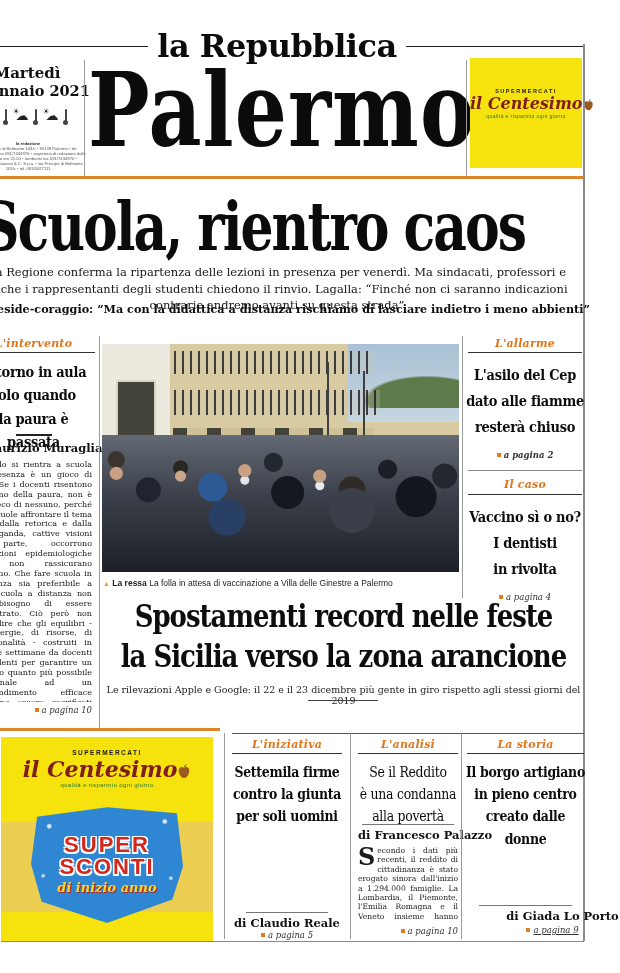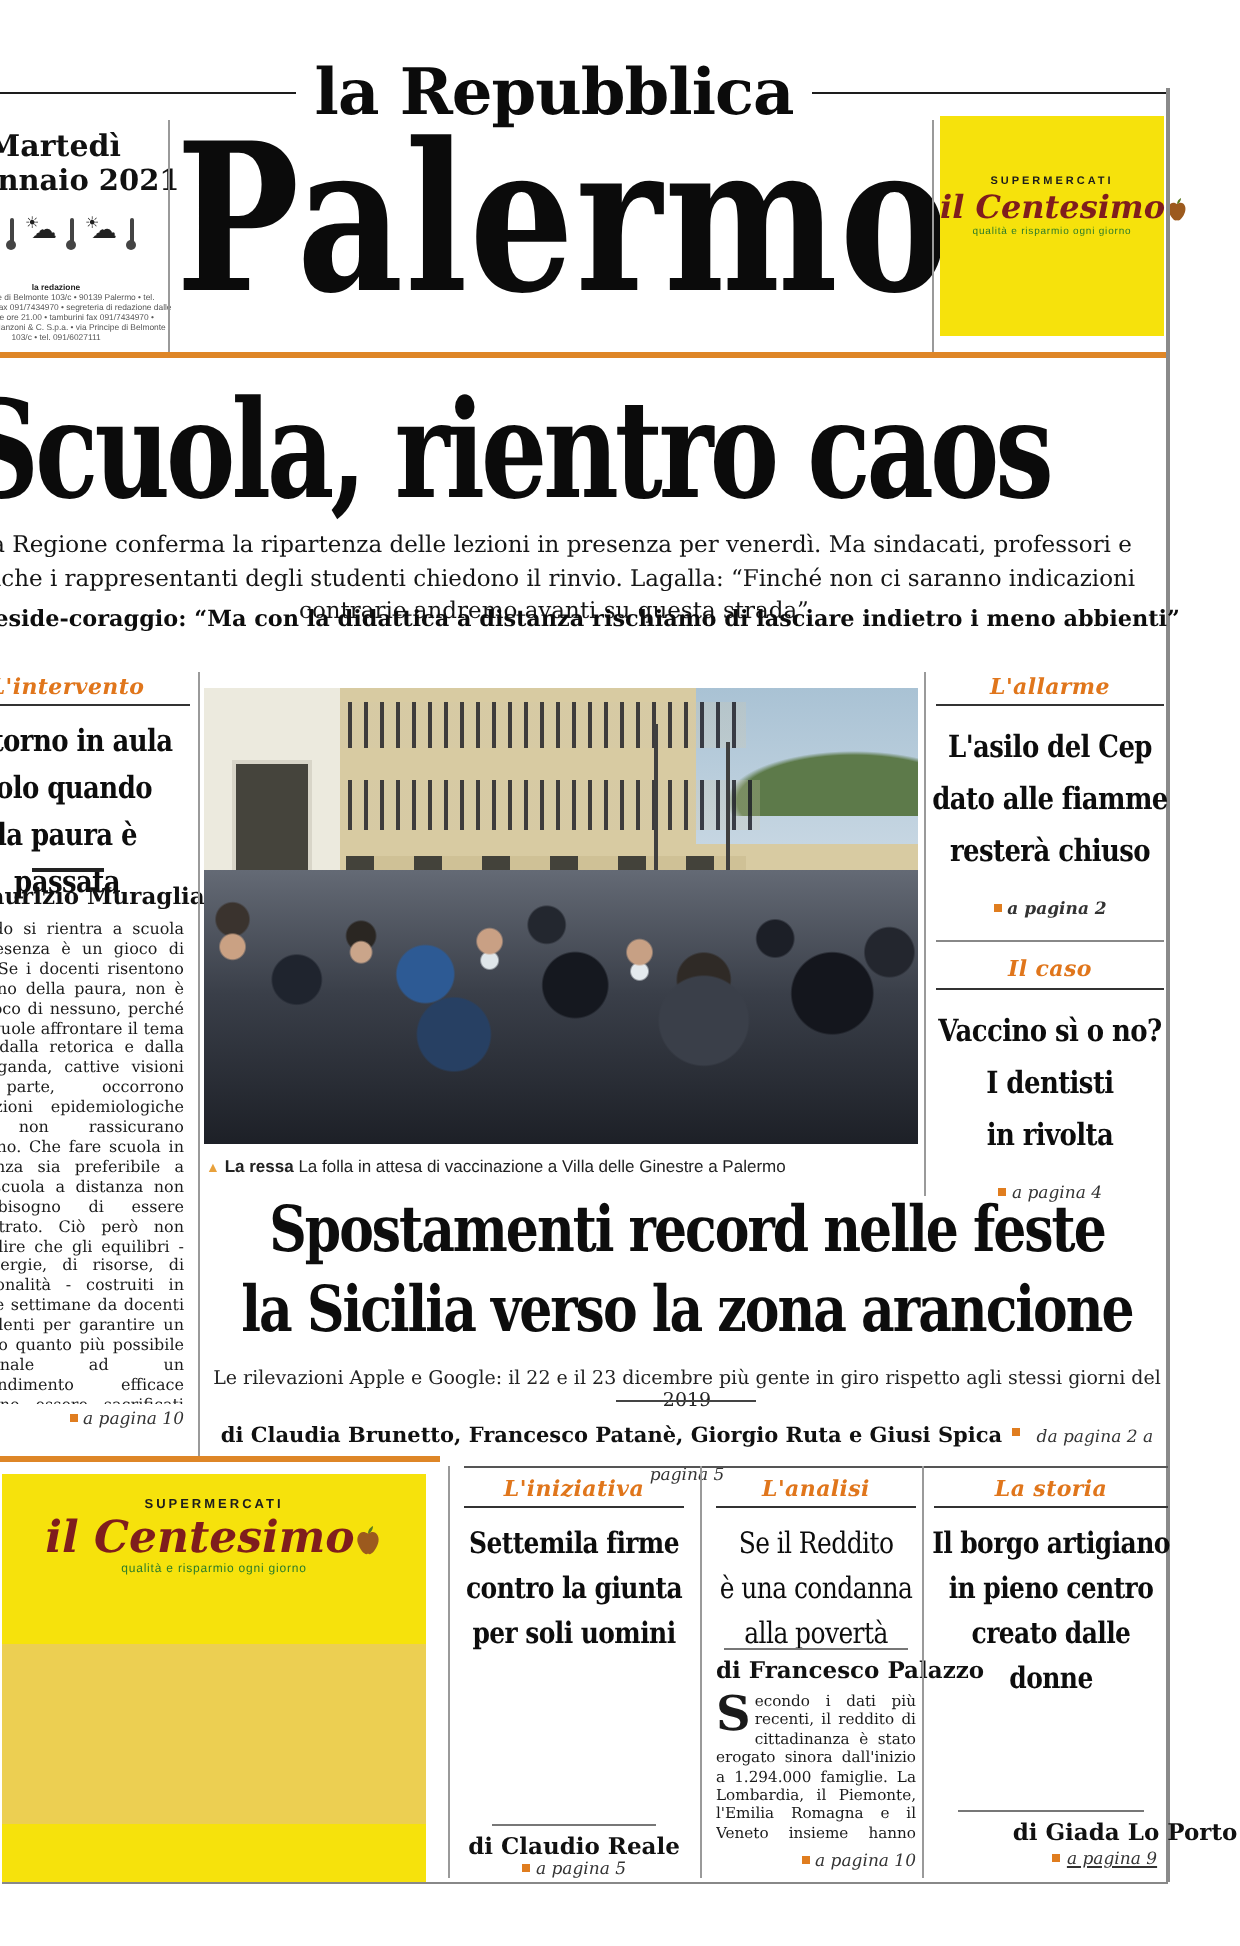--- a/index.html
+++ b/index.html
@@ -211,39 +211,39 @@
   <div class="abs pref" style="left:498px;top:592px;width:114px;">
     <span class="sq"></span><span>a pagina 4</span>
   </div>
 
   <div class="abs title-lines" style="left:133px;top:596px;width:481px;font-size:26px;line-height:33px;letter-spacing:-1px;transform:scaleY(1.22);">
     <div>Spostamenti record nelle feste</div>
     <div>la Sicilia verso la zona arancione</div>
   </div>
   <div class="abs ser ctr" style="left:133px;top:684px;width:481px;font-size:9.5px;color:#222;">Le rilevazioni Apple e Google: il 22 e il 23 dicembre più gente in giro rispetto agli stessi giorni del 2019</div>
   <div class="abs" style="left:338px;top:700px;width:70px;height:1px;background:#444;"></div>
-  <div class="abs ctr" style="left:133px;top:706px;width:481px;">
-    <span class="ser b" style="font-size:10.5px;">di Claudia Brunetto, Francesco Patanè, Giorgio Ruta e Giusi Spica</span>
-    <span class="sq"></span>
-    <span class="pref" style="font-size:8.5px;">da pagina 2 a pagina 5</span>
-  </div>
 
   <div class="abs" style="left:0;top:728px;width:250px;height:3px;background:#de8627;"></div>
   <div class="abs" style="left:262px;top:733px;width:352px;height:1px;background:#555;"></div>
 
   <div class="abs adbox" style="left:31px;top:737px;width:212px;height:204px;">
     <div class="abs" style="left:0;top:85px;width:212px;height:90px;background:#eccf52;"></div>
     <div class="cent-top" style="margin-top:12px;font-size:6.5px;">SUPERMERCATI</div>
     <div class="cent-brand" style="font-size:22px;">
       <span>il Centesimo</span><svg width="14" height="15" viewBox="0 0 10 12" style="vertical-align:-2px">
             <path d="M5 3 C8 1 10 4 9 7 C8 10 6 12 5 11 C4 12 2 10 1 7 C0 4 2 1 5 3Z" fill="#9c5a1e"></path>
             <path d="M5 3 C5 1.5 6 .5 7 0 C7 1.5 6 2.8 5 3Z" fill="#5a7a1e"></path>
           </svg>
     </div>
     <div class="cent-tag" style="font-size:6px;">qualità e risparmio ogni giorno</div>
+    <div class="badge" style="top:68px;width:152px;height:118px;">
+      <div class="ln">SUPER</div>
+      <div class="ln">SCONTI</div>
+      <div class="scr">di inizio anno</div>
+    </div>
   </div>
 
   <div class="abs vrule" style="left:254px;top:733px;height:206px;"></div>
 
   <div class="abs kicker" style="left:262px;top:738px;width:110px;">L'iniziativa</div>
   <div class="abs hrule" style="left:262px;top:753px;width:110px;"></div>
   <div class="abs title-lines" style="left:260px;top:760px;width:114px;font-size:12.5px;line-height:19px;">
     <div>Settemila firme</div>
     <div>contro la giunta</div>
     <div>per soli uomini</div>

